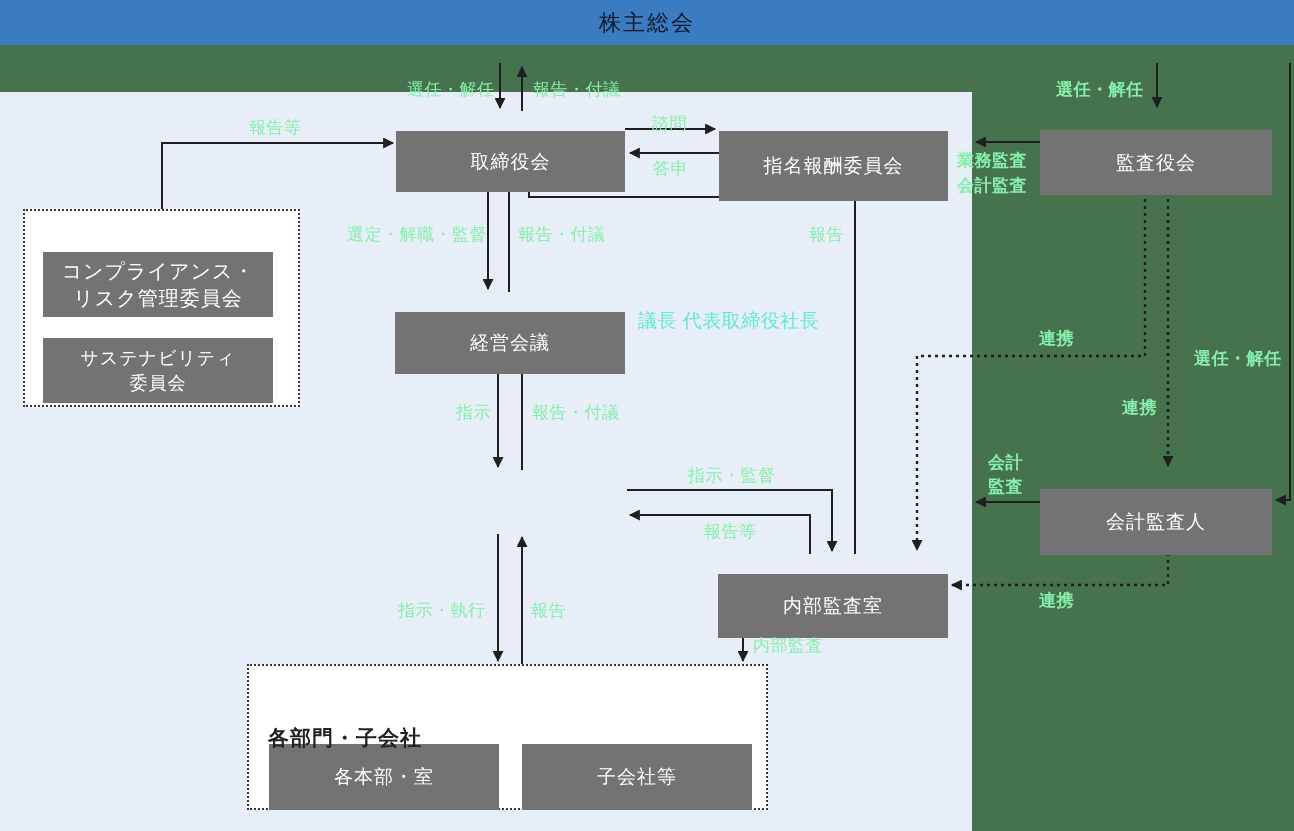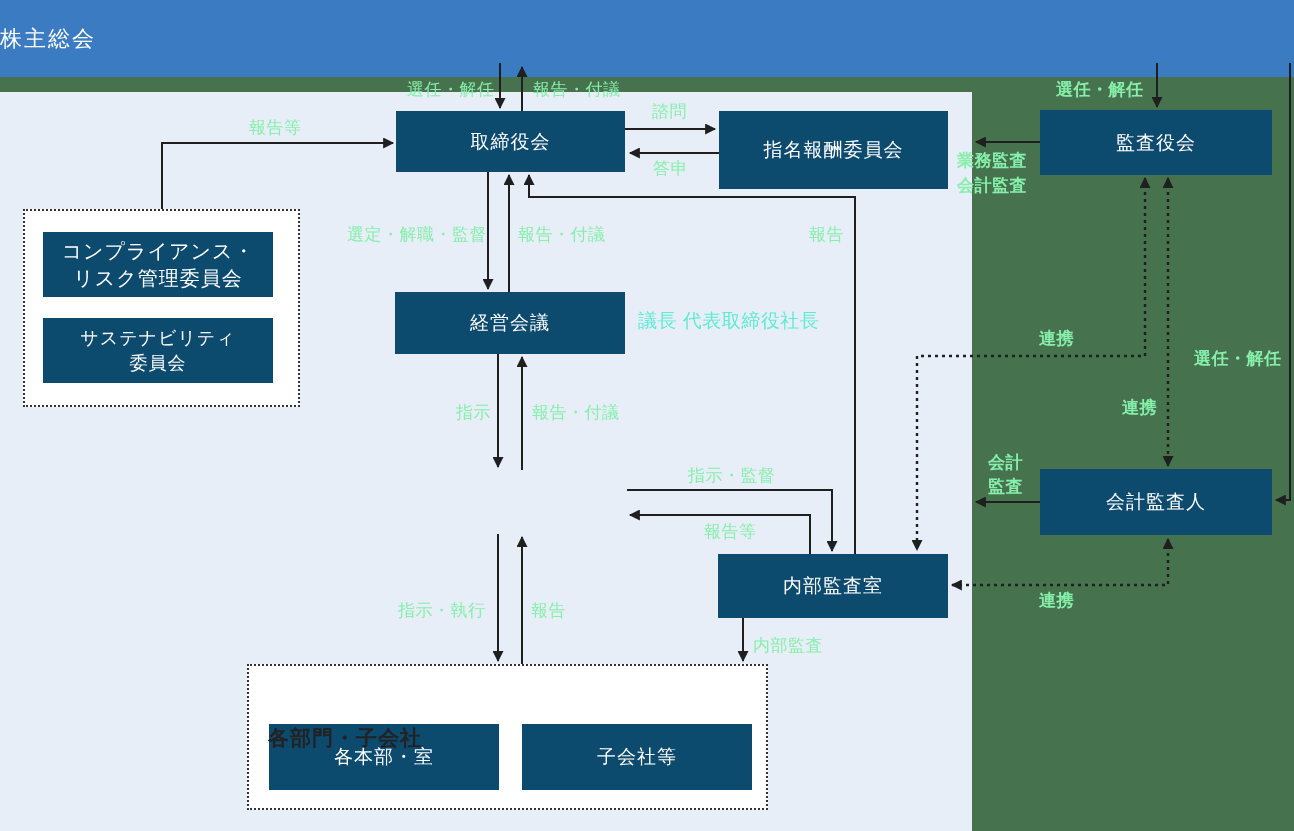--- a/index.html
+++ b/index.html
@@ -1,25 +1,25 @@
 <!DOCTYPE html>
 <html><head>
 <meta charset="utf-8">
 <style>
   html,body{margin:0;padding:0;}
   body{font-family:"Liberation Sans","DejaVu Sans",sans-serif;}
   .stage{position:relative;width:1294px;height:831px;background:#47724e;overflow:hidden;}
   .panel{position:absolute;left:0;top:92px;width:972px;height:739px;background:#e8eef7;}
-  .banner{position:absolute;left:0;top:0;width:1294px;height:77px;background:#3a7bc2;
-          display:flex;align-items:center;color:#ffffff;
+  .banner{position:absolute;left:0;top:0;width:1294px;height:45px;background:#3a7bc2;
+          display:flex;align-items:center;justify-content:center;color:#0f172a;
           font-size:22px;font-weight:500;letter-spacing:2px;}
   .svg-layer{position:absolute;left:0;top:0;z-index:3;pointer-events:none;}
-  .node{position:absolute;background:#0c4a6e;color:#fff;display:flex;flex-direction:column;
+  .node{position:absolute;background:#737373;color:#fff;display:flex;flex-direction:column;
         align-items:center;justify-content:center;font-size:19px;font-weight:500;
-        letter-spacing:1px;line-height:1.35;text-align:center;z-index:4;}
+        letter-spacing:1px;line-height:1.35;text-align:center;z-index:4;margin-top:20px;}
   .dotted{position:absolute;background:#ffffff;border:2px dotted #333;box-sizing:border-box;z-index:2;}
   .lbl{position:absolute;font-size:17px;font-weight:500;color:#86efac;white-space:nowrap;
        line-height:22px;z-index:5;letter-spacing:0.5px;}
   .lbl.bold{font-weight:700;}
   .lbl.blue{color:#5eead4;font-size:19px;}
   .group-title{position:absolute;font-size:21px;font-weight:700;color:#222;z-index:5;letter-spacing:1px;margin-top:40px;}
 </style>
 </head>
 <body>
 
@@ -64,21 +64,21 @@
     <g fill="none" stroke="#1f1f1f" stroke-width="2.4" stroke-dasharray="3 4">
       <path d="M1145,178 V356 H917 V550" marker-start="url(#ah)" marker-end="url(#ah)"></path>
       <path d="M1168,178 V466" marker-start="url(#ah)" marker-end="url(#ah)"></path>
       <path d="M952,585 H1168 V539" marker-start="url(#ah)" marker-end="url(#ah)"></path>
     </g>
   </svg>
 
   <div class="node" style="left:396px;top:111px;width:229px;height:61px;">
     <span>取締役会</span>
   </div>
-  <div class="node" style="left:719px;top:111px;width:229px;height:78px;">
+  <div class="node" style="left:719px;top:111px;width:229px;height:70px;">
     <span>指名報酬委員会</span>
   </div>
   <div class="node" style="left:1040px;top:110px;width:232px;height:65px;">
     <span>監査役会</span>
   </div>
   <div class="node" style="left:43px;top:232px;width:230px;height:65px;font-size:20px;">
     <span>コンプライアンス・</span>
     <span>リスク管理委員会</span>
   </div>
   <div class="node" style="left:43px;top:318px;width:230px;height:65px;font-size:18px;">
@@ -98,21 +98,21 @@
     <span>各本部・室</span>
   </div>
   <div class="node" style="left:522px;top:724px;width:230px;height:66px;">
     <span>子会社等</span>
   </div>
 
   <div class="group-title" style="left:268px;top:684px;">各部門・子会社</div>
 
   <span class="lbl" style="left:407px;top:79px;">選任・解任</span>
   <span class="lbl" style="left:533px;top:79px;">報告・付議</span>
-  <span class="lbl" style="left:652px;top:101px;">諮問</span>
+  <span class="lbl" style="left:652px;top:113px;">諮問</span>
   <span class="lbl" style="left:653px;top:158px;">答申</span>
   <span class="lbl" style="left:249px;top:117px;">報告等</span>
   <span class="lbl" style="left:347px;top:224px;">選定・解職・監督</span>
   <span class="lbl" style="left:518px;top:224px;">報告・付議</span>
   <span class="lbl" style="left:809px;top:224px;">報告</span>
   <span class="lbl blue" style="left:638px;top:310px;">議長 代表取締役社長</span>
   <span class="lbl" style="left:456px;top:402px;">指示</span>
   <span class="lbl" style="left:532px;top:402px;">報告・付議</span>
   <span class="lbl" style="left:688px;top:465px;">指示・監督</span>
   <span class="lbl" style="left:704px;top:521px;">報告等</span>

